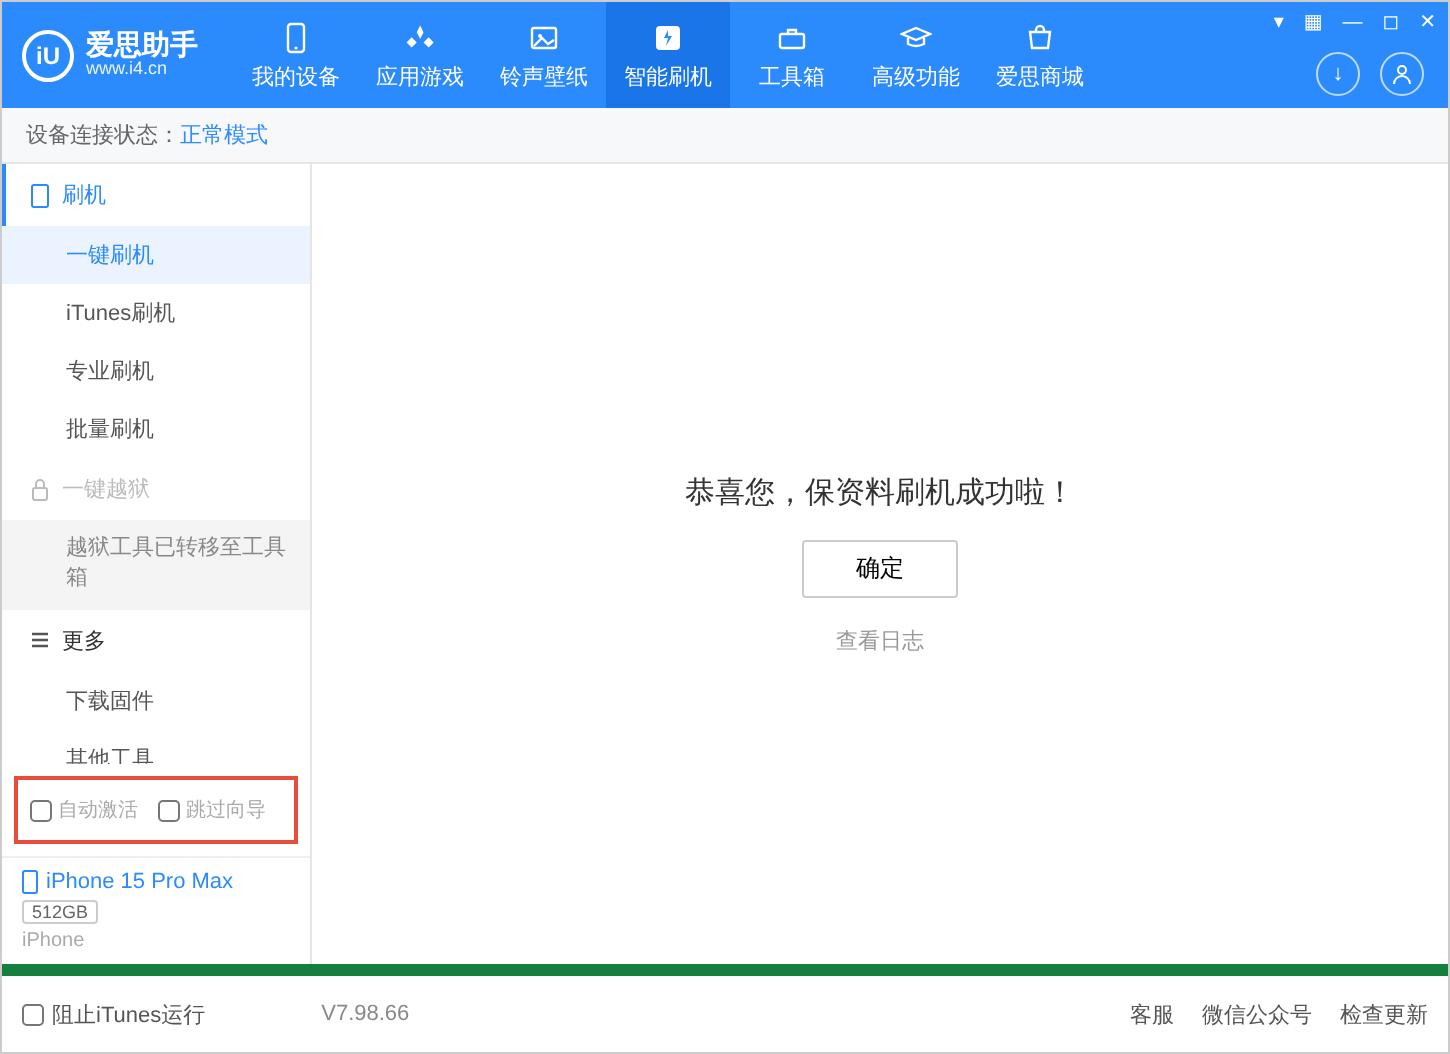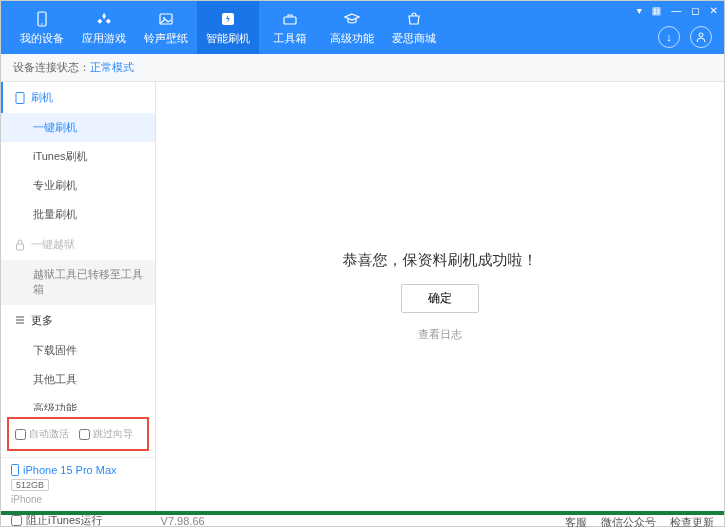--- a/index.html
+++ b/index.html
@@ -47,34 +47,41 @@
 .home-btn { position: absolute; bottom: 8px; left: 50%; transform: translateX(-50%); width: 12px; height: 12px; border: 2px solid #cfe3ff; border-radius: 50%; }
 .ribbon { position: absolute; top: 48%; left: -18px; right: -18px; height: 38px; background: #fbbf24; transform: translateY(-50%); display: flex; align-items: center; justify-content: center; }
 .ribbon::before, .ribbon::after { content: ''; position: absolute; width: 0; height: 0; border: 19px solid #fbbf24; }
 .ribbon::before { left: -12px; border-left-color: transparent; }
 .ribbon::after { right: -12px; border-right-color: transparent; }
 .ribbon-text { font-size: 22px; font-weight: 900; color: #fff; letter-spacing: 1px; font-style: italic; text-shadow: 0 2px 0 #e89b0c; }
 .success-text { font-size: 15px; color: #333; }
 .ok-btn { border: 1px solid #ccc; background: #fff; padding: 5px 26px; font-size: 12px; cursor: pointer; border-radius: 2px; }
 .log-link { font-size: 11px; color: #999; cursor: pointer; }
 
-.footer { height: 15px; border-top: 4px solid #15803d; display: flex; padding: 0 10px; font-size: 11px; color: #555; }
+.footer { height: 44px; border-top: 6px solid #15803d; display: flex; align-items: center; padding: 0 10px; font-size: 11px; color: #555; }
 .footer .left { display: flex; align-items: center; gap: 4px; }
 .footer .spacer { flex: 1; }
 .footer .item { margin-left: 14px; cursor: pointer; }
 .ver { color: #888; margin-left: 58px; }
 
 input[type=checkbox] { width: 11px; height: 11px; }
 svg { display: block; }
 </style>
 </head>
 <body>
 
 <div class="app">
   <div class="titlebar">
+    <div class="logo-area">
+      <div class="logo-circle">iU</div>
+      <div class="logo-texts">
+        <span class="logo-title">爱思助手</span>
+        <span class="logo-sub">www.i4.cn</span>
+      </div>
+    </div>
     <div class="nav">
       <div class="nav-item">
         <span class="nav-icon">
             <svg width="16" height="16" viewBox="0 0 16 16">
               <rect x="4" y="1" width="8" height="14" rx="1.5" fill="none" stroke="#fff" stroke-width="1.2"></rect>
               <circle cx="8" cy="13" r="0.8" fill="#fff"></circle>
             </svg>
           </span>
         <span>我的设备</span>
       </div>

